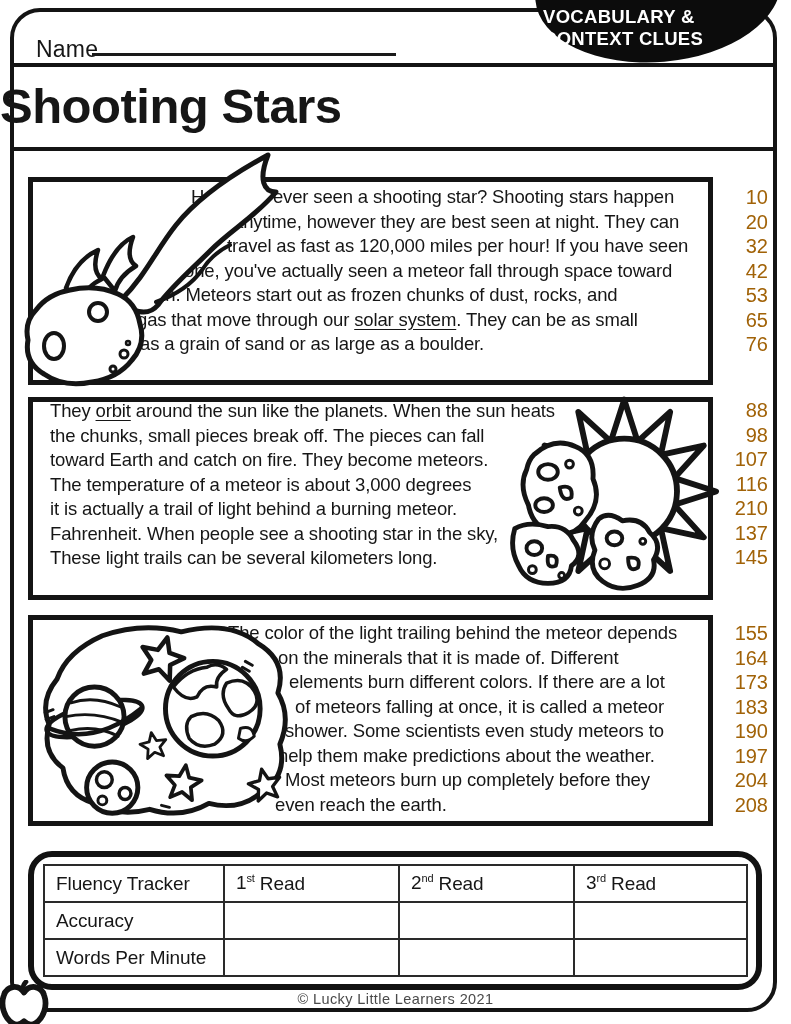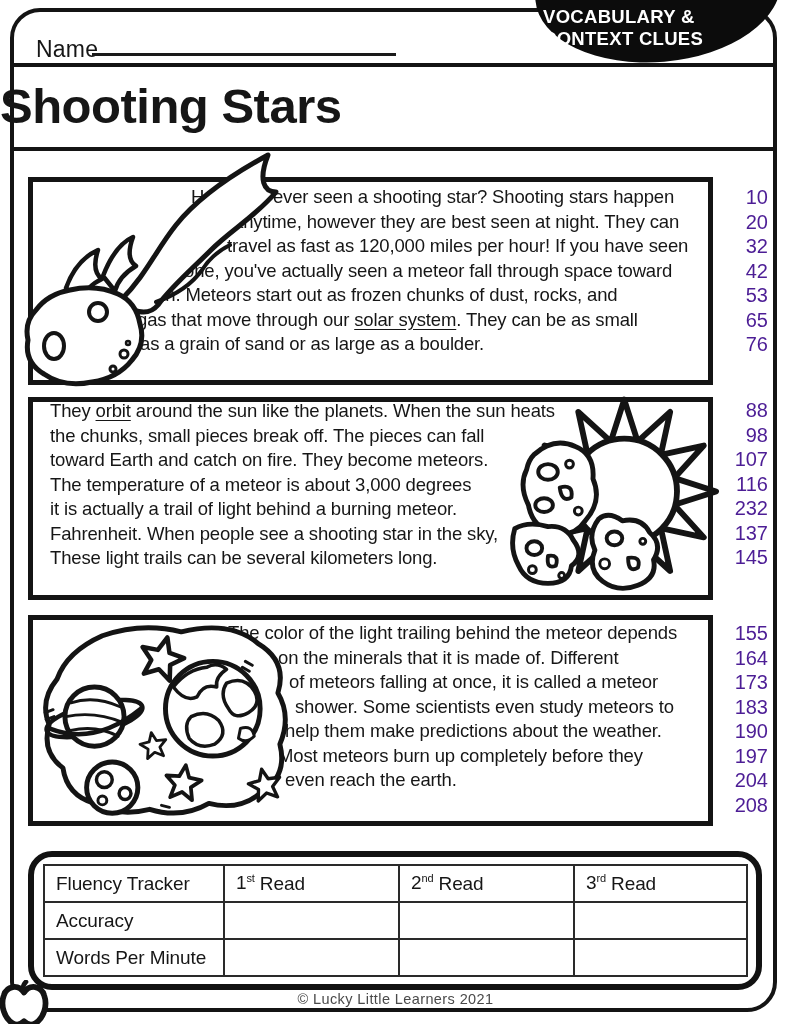--- a/index.html
+++ b/index.html
@@ -50,21 +50,21 @@
   #p3 .pline:nth-child(1){padding-left:195px;}
   #p3 .pline:nth-child(2){padding-left:245px;}
   #p3 .pline:nth-child(3){padding-left:256px;}
   #p3 .pline:nth-child(4){padding-left:262px;}
   #p3 .pline:nth-child(5){padding-left:252px;}
   #p3 .pline:nth-child(6){padding-left:245px;}
   #p3 .pline:nth-child(7){padding-left:252px;}
   #p3 .pline:nth-child(8){padding-left:242px;}
 
   
-  .counts{left:720px;width:48px;text-align:right;font-size:20px;line-height:24.57px;color:#4c1d95;}
+  .counts{left:720px;width:48px;text-align:right;font-size:20px;line-height:24.57px;color:#a16207;}
   .counts1{top:185px;} .counts2{top:398px;} .counts3{top:621px;}
 
   
   .illus svg{display:block;}
   .ink{stroke:#141414;fill:none;stroke-linecap:round;stroke-linejoin:round;}
   .inkw{stroke:#141414;fill:#fff;stroke-linecap:round;stroke-linejoin:round;}
 
   
   .tracker-panel{left:28px;top:851px;width:722px;height:127px;border:6px solid #121212;border-radius:24px;}
   table.ftable{position:absolute;left:43px;top:864px;width:703px;height:113px;border-collapse:collapse;table-layout:fixed;}
@@ -158,29 +158,30 @@
     <path class="inkw" stroke-width="4" d="M126,180 Q140,178 136,190 Q126,196 126,180 Z"></path>
     <circle class="inkw" stroke-width="3" cx="102" cy="186" r="5"></circle>
     <circle class="inkw" stroke-width="3" cx="141" cy="163" r="3"></circle>
   </svg>
 </div>
 <div class="abs counts counts2">
     <div class="cnum">88</div>
     <div class="cnum">98</div>
     <div class="cnum">107</div>
     <div class="cnum">116</div>
-    <div class="cnum">232</div>
+    <div class="cnum">210</div>
     <div class="cnum">137</div>
     <div class="cnum">145</div>
   </div>
 
 <div class="abs pbox pbox3">
   <div id="p3" class="ptext ptext3">
       <div class="pline">The color of the light trailing behind the meteor depends</div>
       <div class="pline">on the minerals that it is made of. Different</div>
+      <div class="pline">elements burn different colors. If there are a lot</div>
       <div class="pline">of meteors falling at once, it is called a meteor</div>
       <div class="pline">shower. Some scientists even study meteors to</div>
       <div class="pline">help them make predictions about the weather.</div>
       <div class="pline">Most meteors burn up completely before they</div>
       <div class="pline">even reach the earth.</div>
     </div>
 </div>
 <div class="abs illus" style="left:33px;top:618px;z-index:2;">
   <svg width="262" height="212" viewBox="0 0 265 215">
     <path class="inkw" stroke-width="5" d="M70,18 Q110,4 150,14 Q200,2 228,26 Q258,44 248,76 Q262,100 250,128 Q258,160 232,176 Q210,196 178,188 Q150,204 118,194 Q86,202 62,188 Q34,180 30,152 Q8,136 16,108 Q6,84 24,62 Q34,34 70,18 Z"></path>

